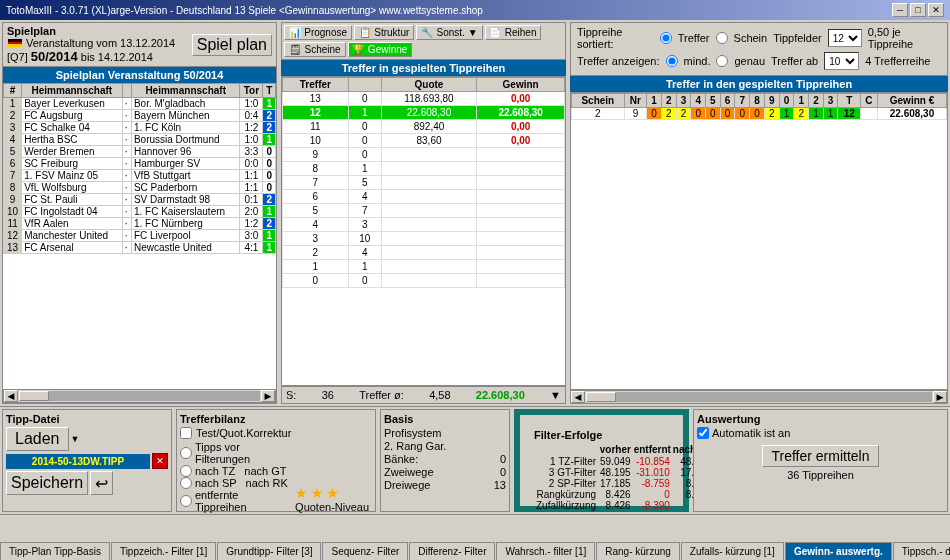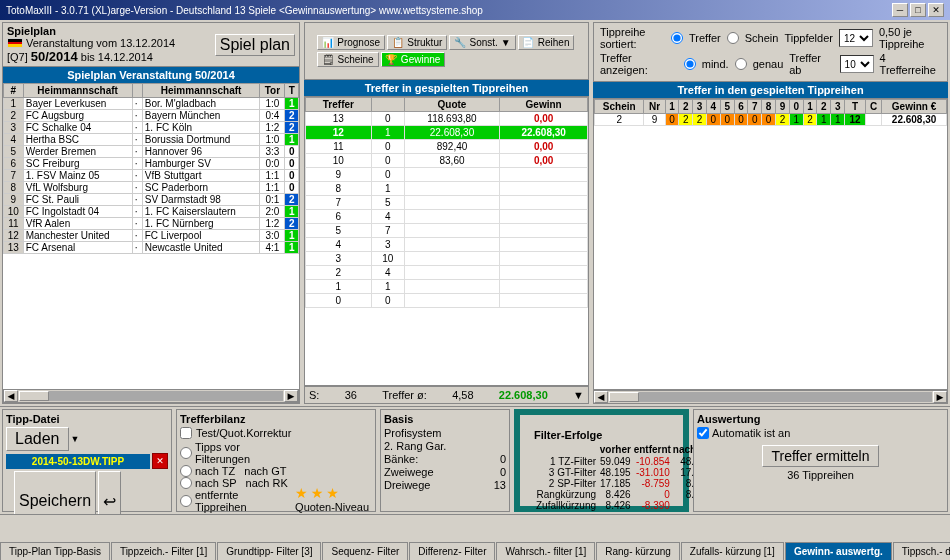--- a/index.html
+++ b/index.html
@@ -25,21 +25,21 @@
       font-size: 9px; cursor: pointer; color: #000;
     }
 
     .main-content { display: flex; flex-direction: column; height: 540px; }
 
     
     .columns { display: flex; flex: 1; height: 430px; }
 
     
     .col-left {
-      width: 298px;
+      width: 275px;
       border: 1px solid #888;
       display: flex;
       flex-direction: column;
       background: #fff;
       margin: 2px;
     }
     .spielplan-top {
       background: #d4d0c8;
       display: flex;
       align-items: center;
@@ -87,21 +87,21 @@
       width: 285px;
       display: flex;
       flex-direction: column;
       margin: 2px;
     }
     .treffer-toolbar {
       display: flex;
       flex-wrap: wrap;
       gap: 2px;
       background: #d4d0c8;
-      padding: 12px;
+      padding: 2px;
       border: 1px solid #888;
     }
     .treffer-btn {
       background: #d4d0c8;
       border: 1px solid #888;
       border-top-color: #fff;
       border-left-color: #fff;
       padding: 1px 4px;
       font-size: 10px;
       cursor: pointer;
@@ -714,21 +714,21 @@
       <div class="tipp-datei-title">Tipp-Datei</div>
       <div style="display:flex; align-items:center; gap:2px;">
         <button class="btn-small" style="padding:2px 8px;">Laden</button>
         <span style="font-size:9px;">▼</span>
       </div>
       <div style="display:flex; gap:2px; align-items:center;">
         <div class="tipp-file-name" style="flex:1;">2014-50-13DW.TIPP</div>
         <button style="background:#cc0000; color:white; border:1px solid #880000; width:16px; height:16px; font-size:9px; cursor:pointer;">✕</button>
       </div>
       <div style="display:flex; gap:2px;">
-        <button class="btn-small" style="padding:20px 4px;margin-left:8px;">Speichern</button>
+        <button class="btn-small" style="padding:2px 4px;">Speichern</button>
         <button class="btn-small">↩</button>
       </div>
     </div>
 
     <div class="trefferbilanz-bottom">
       <div class="trefferbilanz-bottom-title">Trefferbilanz</div>
       <div style="display:flex; gap:4px; align-items:center; margin-bottom:2px;">
         <input type="checkbox" style="">
         <label>Test/Quot.Korrektur</label>
       </div>

